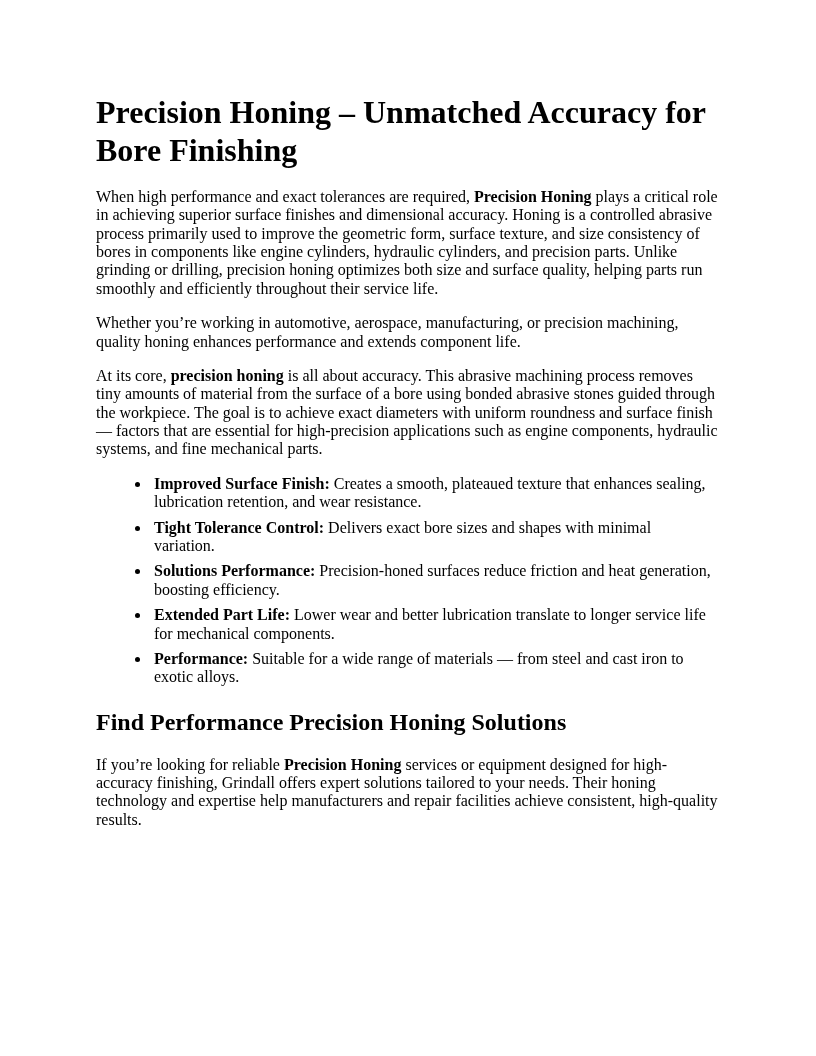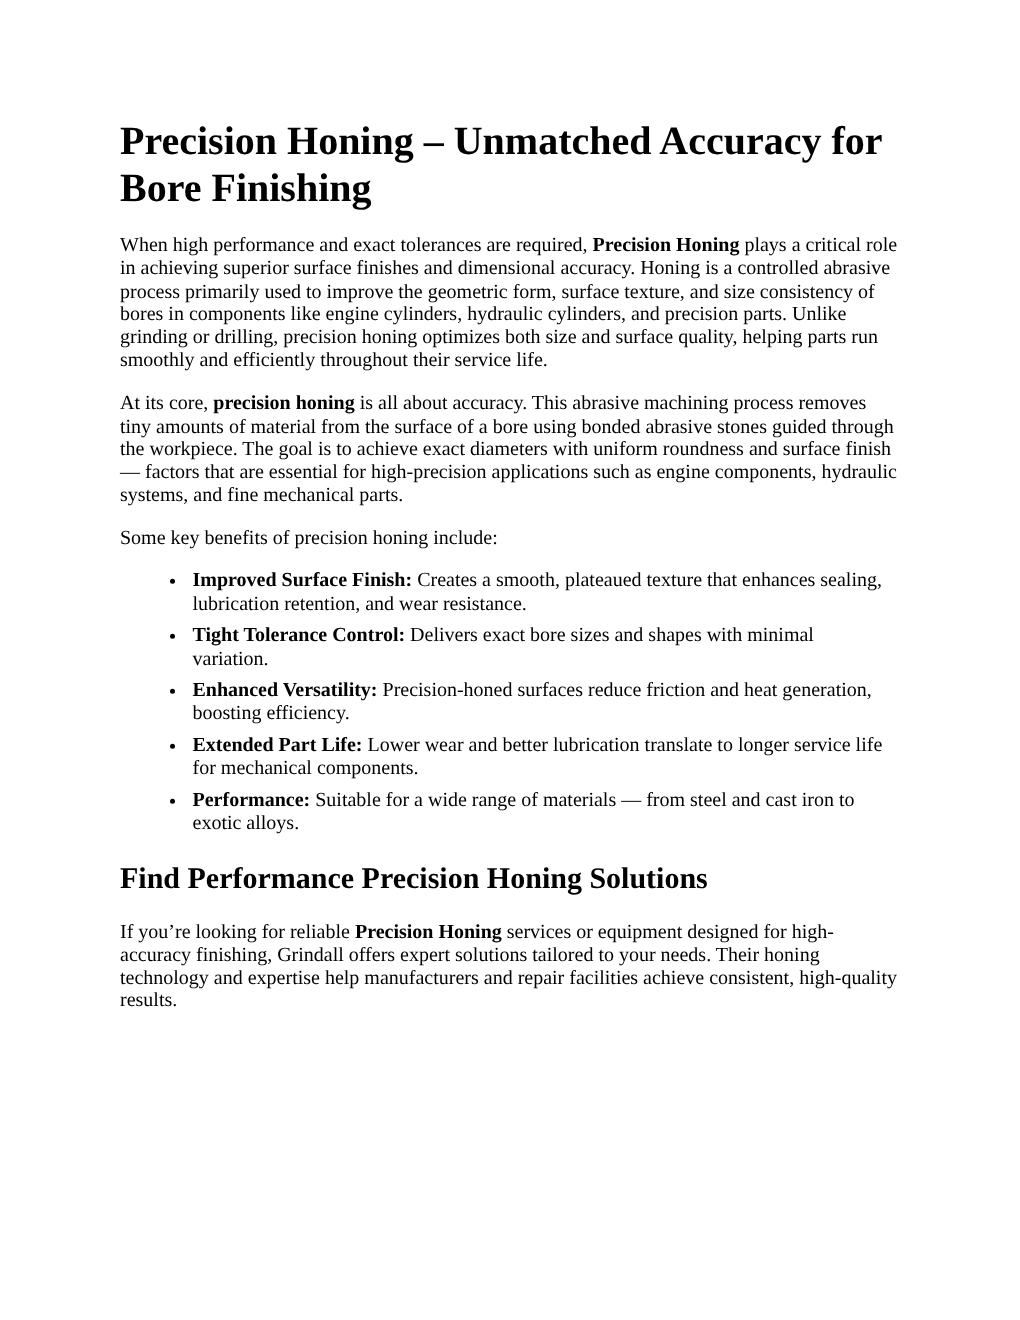--- a/index.html
+++ b/index.html
@@ -51,30 +51,30 @@
 </style>
 </head>
 <body>
 
 <div class="page">
 
   <h1>Precision Honing – Unmatched Accuracy for Bore Finishing</h1>
 
   <p><span>When high performance and exact tolerances are required, </span><span class="b">Precision Honing</span><span> plays a critical role in achieving superior surface finishes and dimensional accuracy. Honing is a controlled abrasive process primarily used to improve the geometric form, surface texture, and size consistency of bores in components like engine cylinders, hydraulic cylinders, and precision parts. Unlike grinding or drilling, precision honing optimizes both size and surface quality, helping parts run smoothly and efficiently throughout their service life.</span></p>
 
+  <p>Whether you’re working in automotive, aerospace, manufacturing, or precision machining, quality honing enhances performance and extends component life.</p>
 
 
   <p><span>At its core, </span><span class="b">precision honing</span><span> is all about accuracy. This abrasive machining process removes tiny amounts of material from the surface of a bore using bonded abrasive stones guided through the workpiece. The goal is to achieve exact diameters with uniform roundness and surface finish — factors that are essential for high-precision applications such as engine components, hydraulic systems, and fine mechanical parts.</span></p>
 
-  <p>Some key benefits of precision honing include:</p>
 
   <ul>
     <li><span class="b">Improved Surface Finish:</span><span> Creates a smooth, plateaued texture that enhances sealing, lubrication retention, and wear resistance.</span></li>
     <li><span class="b">Tight Tolerance Control:</span><span> Delivers exact bore sizes and shapes with minimal variation.</span></li>
-    <li><span class="b">Enhanced Versatility:</span><span> Precision-honed surfaces reduce friction and heat generation, boosting efficiency.</span></li>
+    <li><span class="b">Solutions Performance:</span><span> Precision-honed surfaces reduce friction and heat generation, boosting efficiency.</span></li>
     <li><span class="b">Extended Part Life:</span><span> Lower wear and better lubrication translate to longer service life for mechanical components.</span></li>
     <li><span class="b">Performance:</span><span> Suitable for a wide range of materials — from steel and cast iron to exotic alloys.</span></li>
   </ul>
 
 
   <h2>Find Performance Precision Honing Solutions</h2>
 
   <p><span>If you’re looking for reliable </span><span class="b">Precision Honing</span><span> services or equipment designed for high-accuracy finishing, Grindall offers expert solutions tailored to your needs. Their honing technology and expertise help manufacturers and repair facilities achieve consistent, high-quality results.</span></p>
 
 </div>

